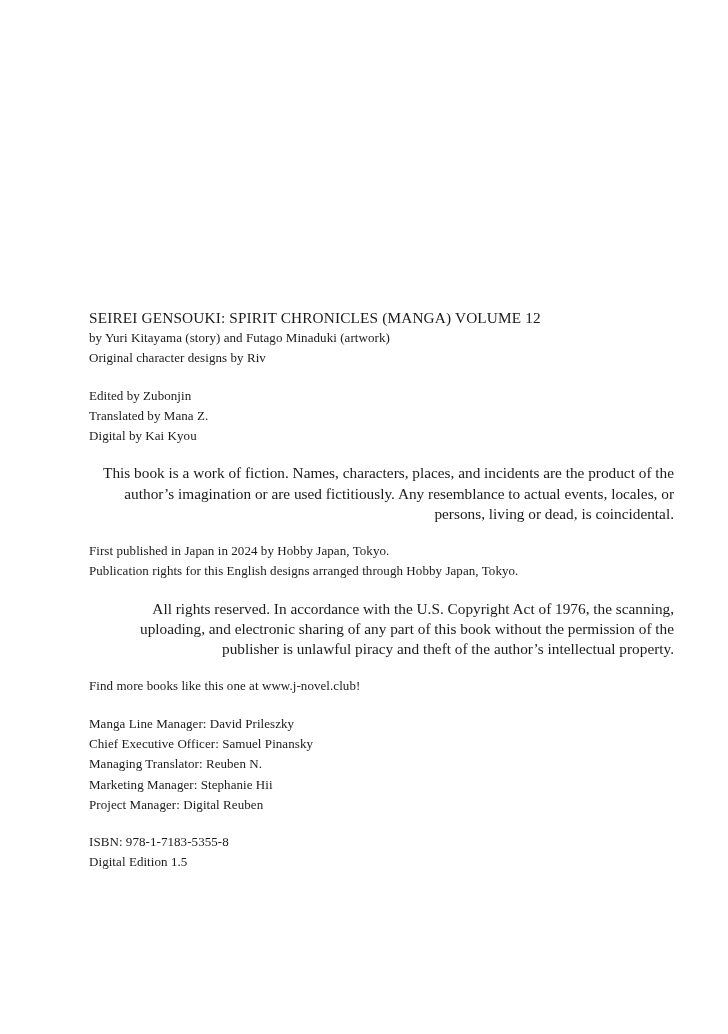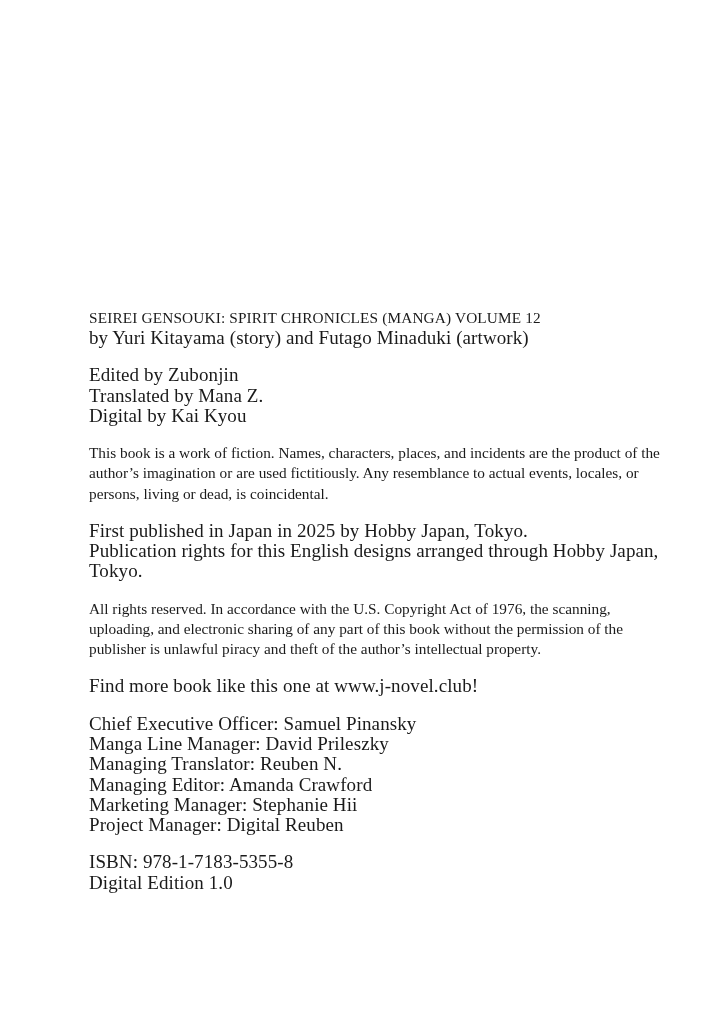--- a/index.html
+++ b/index.html
@@ -23,82 +23,82 @@
   .colophon {
     position: absolute;
     left: 89px;
     top: 308px;
     width: 585px;
   }
   .block {
     margin: 0 0 17px 0;
   }
   .line {
-    font-size: 19px;
+    font-size: 13px;
     line-height: 20.2px;
     letter-spacing: 0.005em;
     white-space: normal;
   }
   .title-line {
     font-size: 15.3px;
     line-height: 20.2px;
     letter-spacing: 0.01em;
   }
   .para {
     font-size: 15.3px;
     line-height: 20.3px;
-    text-align: left;
+    text-align: right;
   }
   .block-staff .line {
     line-height: 20.3px;
   }
 </style>
 </head>
 <body>
 
 <div class="page">
   <div class="colophon">
 
     <div class="block">
       <div class="title-line">SEIREI GENSOUKI: SPIRIT CHRONICLES (MANGA) VOLUME 12</div>
       <div class="line">by Yuri Kitayama (story) and Futago Minaduki (artwork)</div>
+      <div class="line">Original character designs by Riv</div>
     </div>
 
     <div class="block">
       <div class="line">Edited by Zubonjin</div>
       <div class="line">Translated by Mana Z.</div>
       <div class="line">Digital by Kai Kyou</div>
     </div>
 
     <div class="block">
       <div class="para">This book is a work of fiction. Names, characters, places, and incidents are the product of the author’s imagination or are used fictitiously. Any resemblance to actual events, locales, or persons, living or dead, is coincidental.</div>
     </div>
 
 
     <div class="block">
-      <div class="line">First published in Japan in 2025 by Hobby Japan, Tokyo.</div>
+      <div class="line">First published in Japan in 2024 by Hobby Japan, Tokyo.</div>
       <div class="line">Publication rights for this English designs arranged through Hobby Japan, Tokyo.</div>
     </div>
 
     <div class="block">
       <div class="para">All rights reserved. In accordance with the U.S. Copyright Act of 1976, the scanning, uploading, and electronic sharing of any part of this book without the permission of the publisher is unlawful piracy and theft of the author’s intellectual property.</div>
     </div>
 
     <div class="block">
-      <div class="line">Find more book like this one at www.j-novel.club!</div>
+      <div class="line">Find more books like this one at www.j-novel.club!</div>
     </div>
 
     <div class="block block-staff">
+      <div class="line">Manga Line Manager: David Prileszky</div>
       <div class="line">Chief Executive Officer: Samuel Pinansky</div>
-      <div class="line">Manga Line Manager: David Prileszky</div>
       <div class="line">Managing Translator: Reuben N.</div>
-      <div class="line">Managing Editor: Amanda Crawford</div>
       <div class="line">Marketing Manager: Stephanie Hii</div>
       <div class="line">Project Manager: Digital Reuben</div>
     </div>
 
     <div class="block">
       <div class="line">ISBN: 978-1-7183-5355-8</div>
-      <div class="line">Digital Edition 1.0</div>
+      <div class="line">Digital Edition 1.5</div>
     </div>
 
   </div>
 </div>
 
 </body></html>

